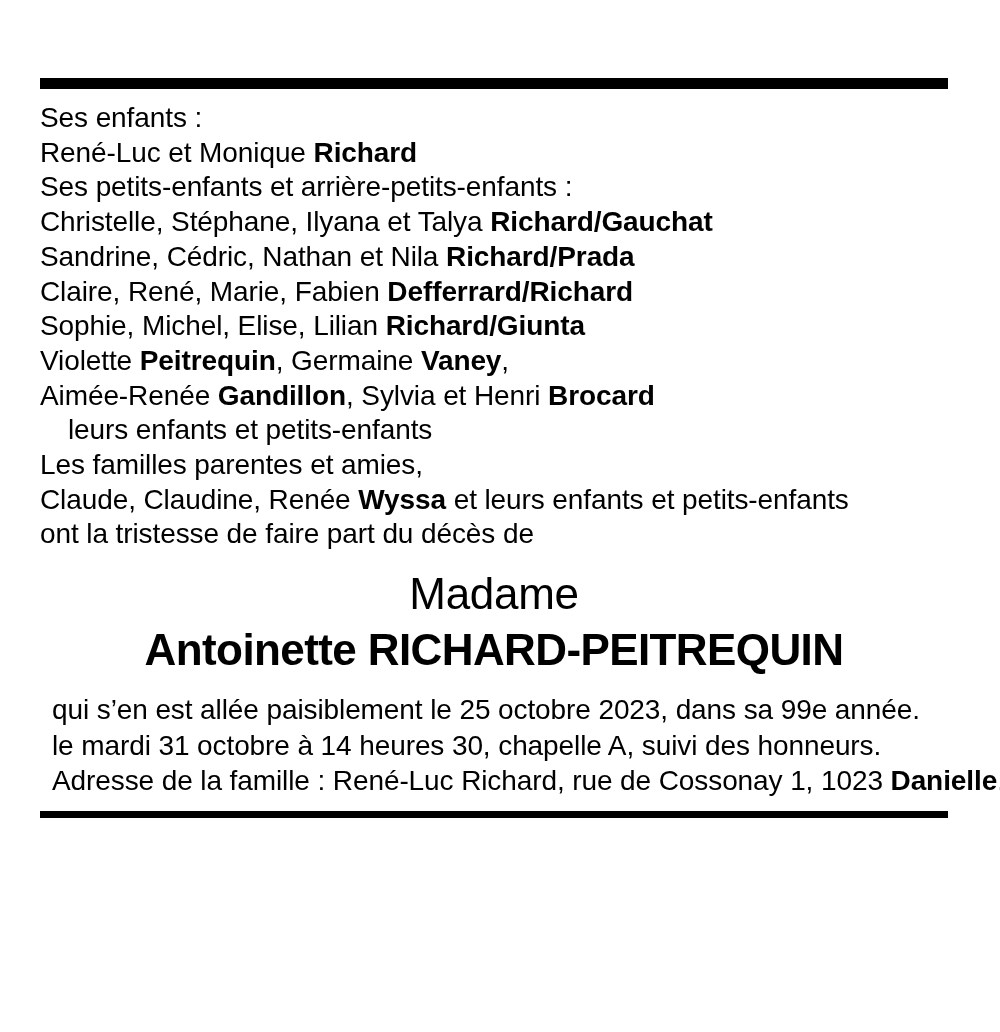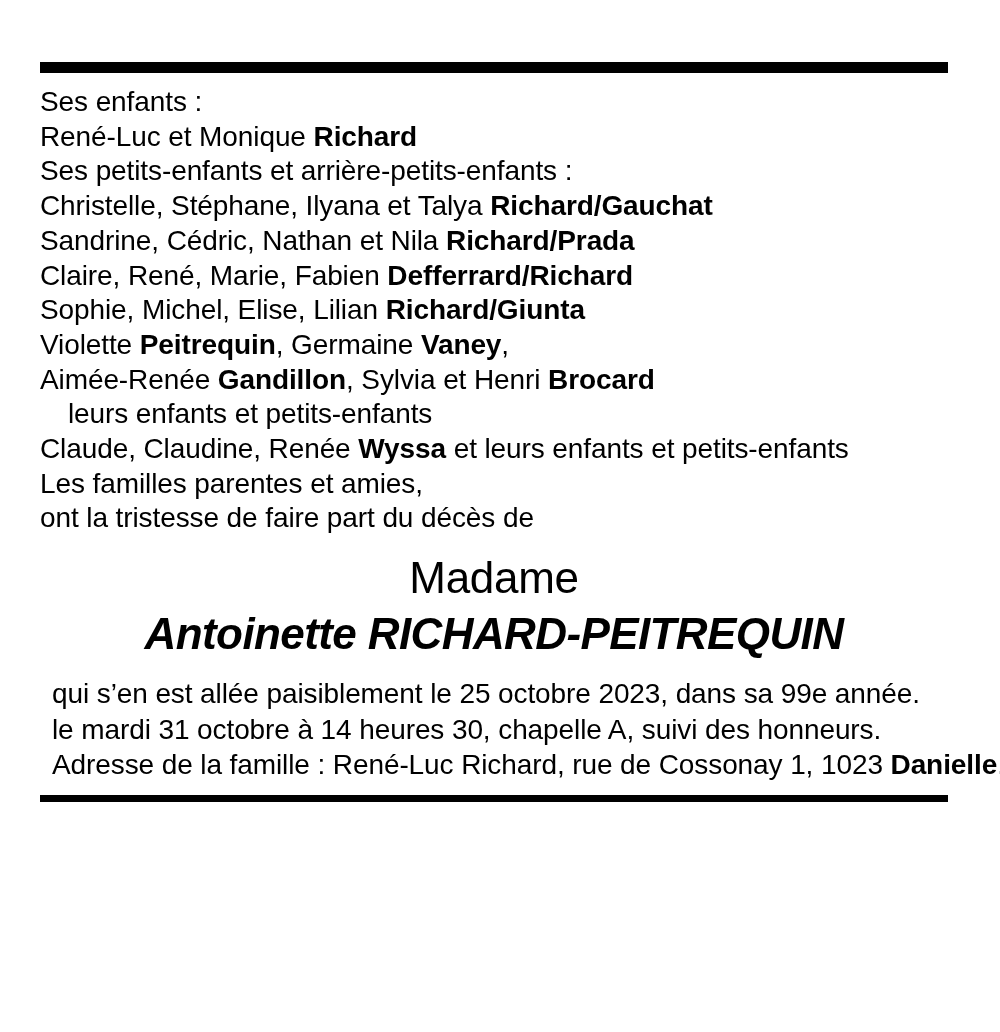--- a/index.html
+++ b/index.html
@@ -10,21 +10,21 @@
   body {
     width: 1000px;
     height: 1032px;
     font-family: "Liberation Sans", sans-serif;
     color: #000000;
     overflow: hidden;
   }
   .notice {
     position: absolute;
     left: 40px;
-    top: 62px;
+    top: 78px;
     width: 908px;
   }
   .rule-top {
     height: 11px;
     background: #000000;
     width: 100%;
   }
   .rule-bottom {
     height: 7px;
     background: #000000;
@@ -55,21 +55,20 @@
     font-size: 44px;
     font-weight: normal;
     line-height: 56px;
     letter-spacing: -0.3px;
   }
   .deceased .name {
     font-size: 44px;
     font-weight: bold;
     line-height: 56px;
     letter-spacing: -0.6px;
-    font-style: italic;
   }
   .closing {
     padding-top: 6px;
     margin-left: 12px;
   }
   .closing .line {
     line-height: 35.5px;
   }
 </style>
 </head>
@@ -83,22 +82,22 @@
         <div class="line"><span>Ses enfants :</span></div>
         <div class="line"><span>René-Luc et Monique </span><b>Richard</b></div>
         <div class="line"><span>Ses petits-enfants et arrière-petits-enfants :</span></div>
         <div class="line"><span>Christelle, Stéphane, Ilyana et Talya </span><b>Richard/Gauchat</b></div>
         <div class="line"><span>Sandrine, Cédric, Nathan et Nila </span><b>Richard/Prada</b></div>
         <div class="line"><span>Claire, René, Marie, Fabien </span><b>Defferrard/Richard</b></div>
         <div class="line"><span>Sophie, Michel, Elise, Lilian </span><b>Richard/Giunta</b></div>
         <div class="line"><span>Violette </span><b>Peitrequin</b><span>, Germaine </span><b>Vaney</b><span>,</span></div>
         <div class="line"><span>Aimée-Renée </span><b>Gandillon</b><span>, Sylvia et Henri </span><b>Brocard</b></div>
         <div class="line indent"><span>leurs enfants et petits-enfants</span></div>
+        <div class="line"><span>Les familles parentes et amies,</span></div>
         <div class="line"><span>Claude, Claudine, Renée </span><b>Wyssa</b><span> et leurs enfants et petits-enfants</span></div>
-        <div class="line"><span>Les familles parentes et amies,</span></div>
         <div class="line"><span>ont la tristesse de faire part du décès de</span></div>
       </div>
   </div>
 
   <div class="deceased">
     <div class="title">Madame</div>
     <div class="name">Antoinette RICHARD-PEITREQUIN</div>
   </div>
 
   <div class="closing">

